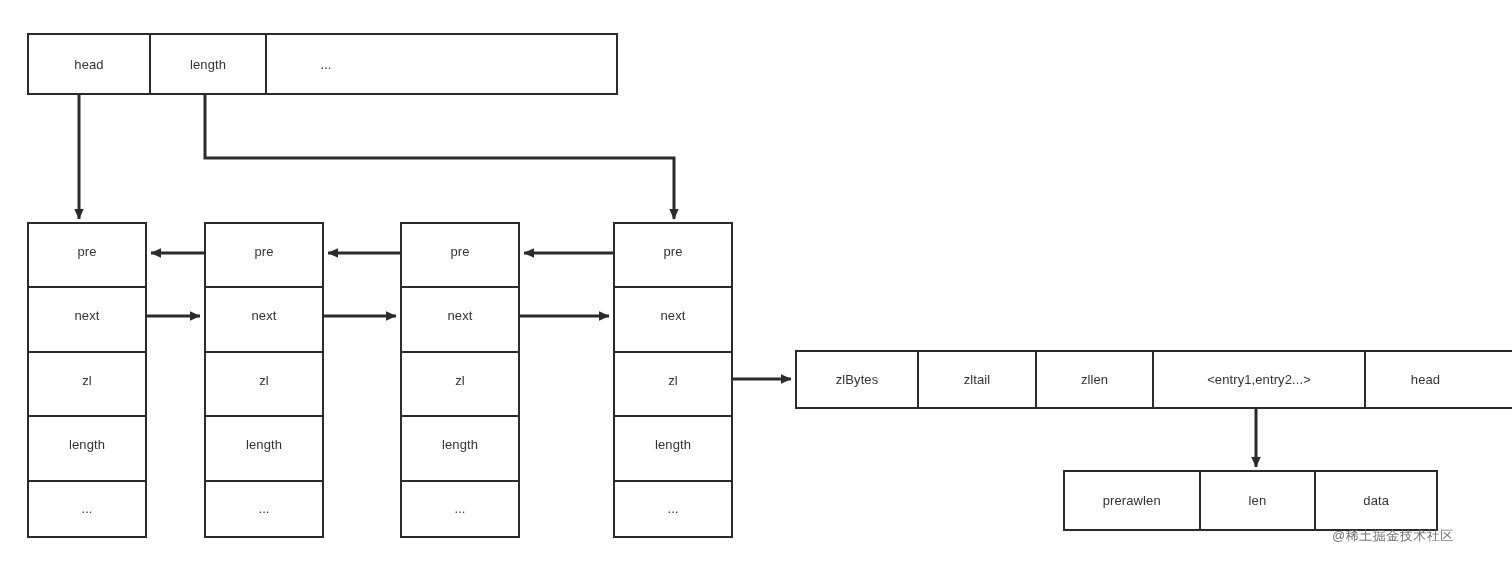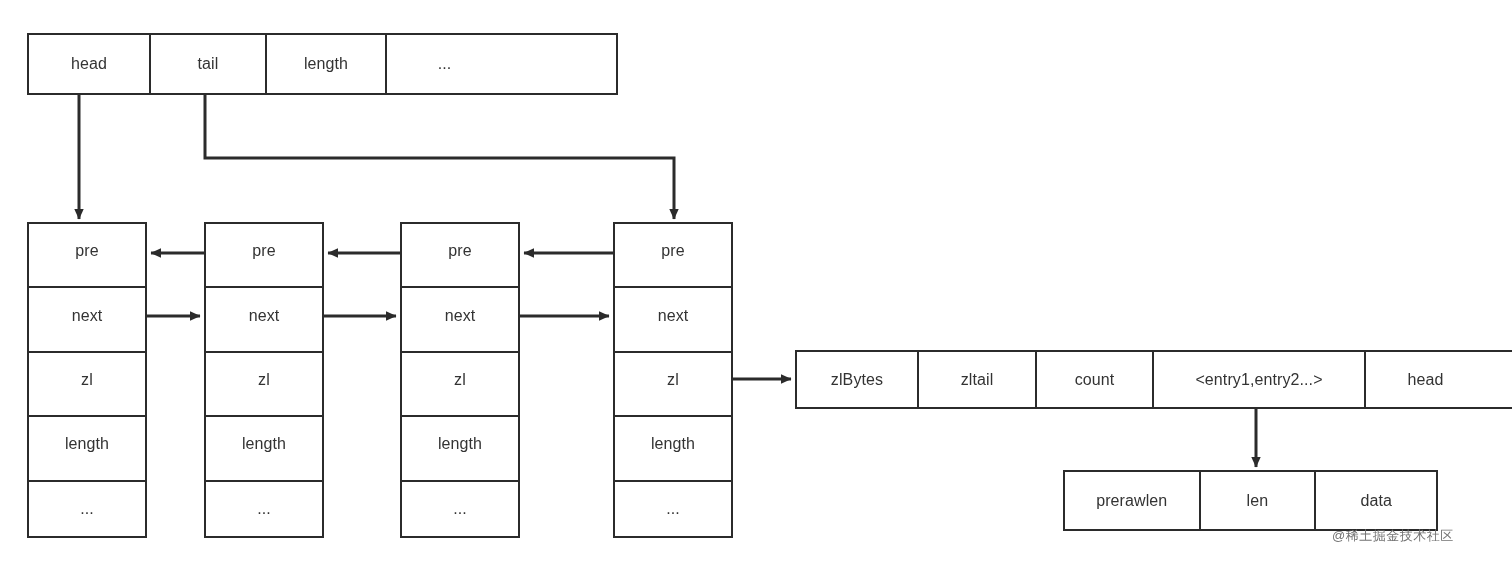--- a/index.html
+++ b/index.html
@@ -26,21 +26,21 @@
   }
   .box.horiz { flex-direction: row; }
   .box.vert  { flex-direction: column; }
 
   .cell {
     display: flex;
     align-items: center;
     justify-content: center;
     background: #ffffff;
     color: #333333;
-    font-size: 16px;
+    font-size: 13px;
     line-height: 1;
     white-space: nowrap;
     letter-spacing: 0.1px;
   }
   .box.horiz > .cell + .cell { border-left: 2.5px solid #2b2b2b; }
   .box.vert  > .cell + .cell { border-top: 2.5px solid #2b2b2b; }
 
   
   #header-box { left: 27px; top: 33px; width: 591px; height: 62px; }
   #header-box > .cell:nth-child(1) { width: 120px; }
@@ -123,21 +123,20 @@
       <path d="M520,316 L609,316" marker-end="url(#arrowR)"></path>
 
       <path d="M733,379 L791,379" marker-end="url(#arrowR)"></path>
 
       <path d="M1256,409 L1256,467" marker-end="url(#arrowD)"></path>
     </g>
   </svg>
 
   <div class="box horiz" id="header-box">
     <div class="cell">head</div>
-    <div class="cell">tail</div>
     <div class="cell">length</div>
     <div class="cell">...</div>
   </div>
 
   <div class="box vert node-box" id="node-1">
     <div class="cell">pre</div>
     <div class="cell">next</div>
     <div class="cell">zl</div>
     <div class="cell">length</div>
     <div class="cell">...</div>
@@ -163,21 +162,21 @@
     <div class="cell">pre</div>
     <div class="cell">next</div>
     <div class="cell">zl</div>
     <div class="cell">length</div>
     <div class="cell">...</div>
   </div>
 
   <div class="box horiz" id="ziplist-box">
     <div class="cell">zlBytes</div>
     <div class="cell">zltail</div>
-    <div class="cell">count</div>
+    <div class="cell">zllen</div>
     <div class="cell">&lt;entry1,entry2...&gt;</div>
     <div class="cell">head</div>
   </div>
 
   <div class="box horiz" id="entry-box">
     <div class="cell">prerawlen</div>
     <div class="cell">len</div>
     <div class="cell">data</div>
   </div>
 

